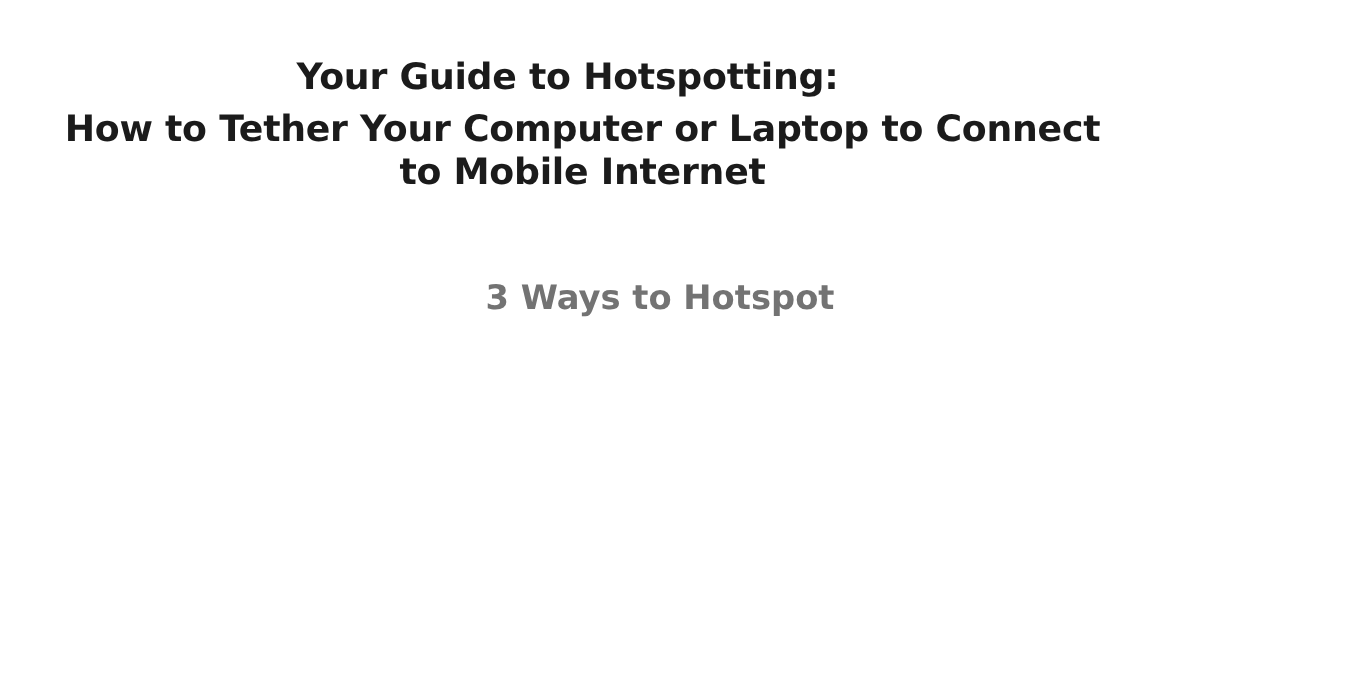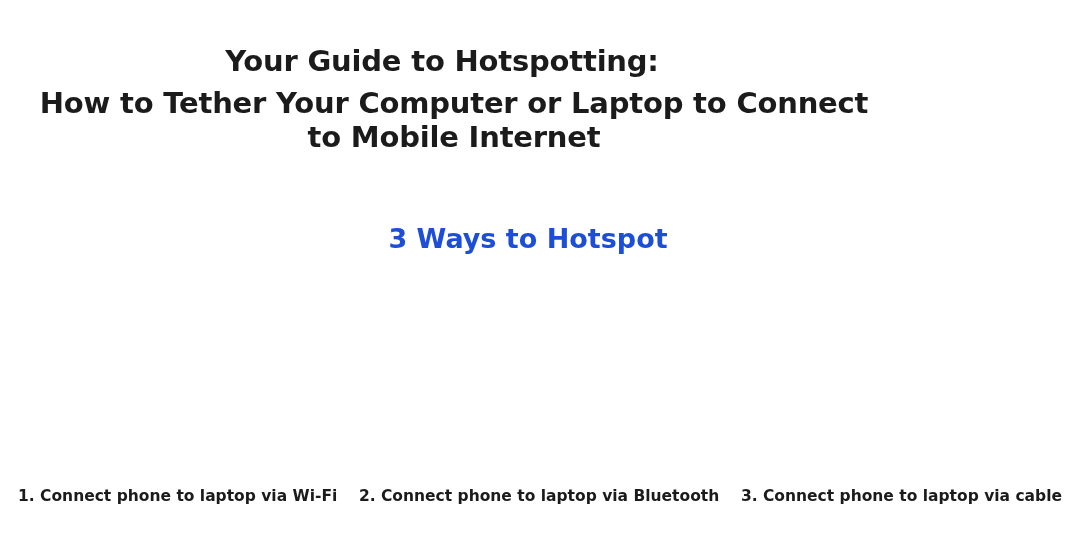--- a/index.html
+++ b/index.html
@@ -19,21 +19,21 @@
   .page {
     position: absolute;
     inset: 0;
     width: 1080px;
     height: 552px;
   }
 
   .title-block {
     position: absolute;
     top: 44px;
-    left: 0;
+    left: 12px;
     width: 884px;
     text-align: center;
   }
 
   .title-line {
     font-weight: bold;
     color: #1b1b1b;
     letter-spacing: -0.2px;
     line-height: 1.18;
   }
@@ -49,21 +49,21 @@
   }
 
   .subtitle {
     position: absolute;
     top: 223px;
     left: 0;
     width: 1080px;
     text-align: center;
     font-size: 27px;
     font-weight: bold;
-    color: #1d4ed8;
+    color: #737373;
   }
 
   .subtitle-inner {
     display: inline-block;
     transform: translateX(-12px);
   }
 
   .captions {
     position: absolute;
     top: 487px;
@@ -96,19 +96,14 @@
 
   <div class="title-block">
     <div class="title-line title-line-1">Your Guide to Hotspotting:</div>
     <div class="title-line title-line-2">How to Tether Your Computer or Laptop to Connect to Mobile Internet</div>
   </div>
 
   <div class="subtitle">
     <span class="subtitle-inner">3 Ways to Hotspot</span>
   </div>
 
-  <div class="captions">
-    <div class="caption caption-1">1. Connect phone to laptop via Wi-Fi</div>
-    <div class="caption caption-2">2. Connect phone to laptop via Bluetooth</div>
-    <div class="caption caption-3">3. Connect phone to laptop via cable</div>
-  </div>
 
 </div>
 
 </body></html>

